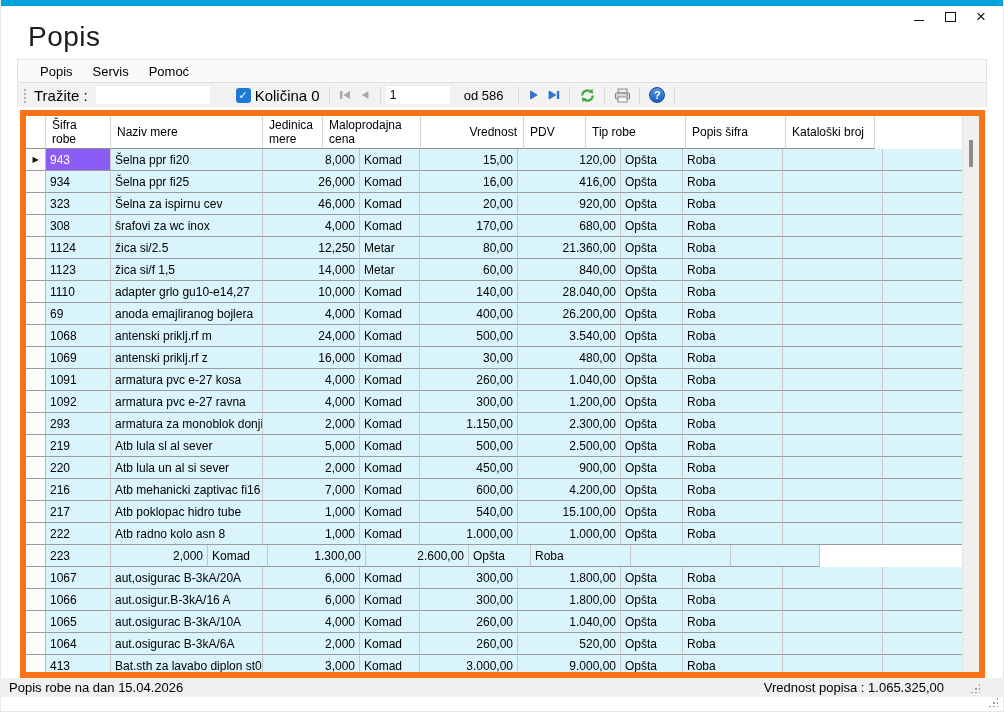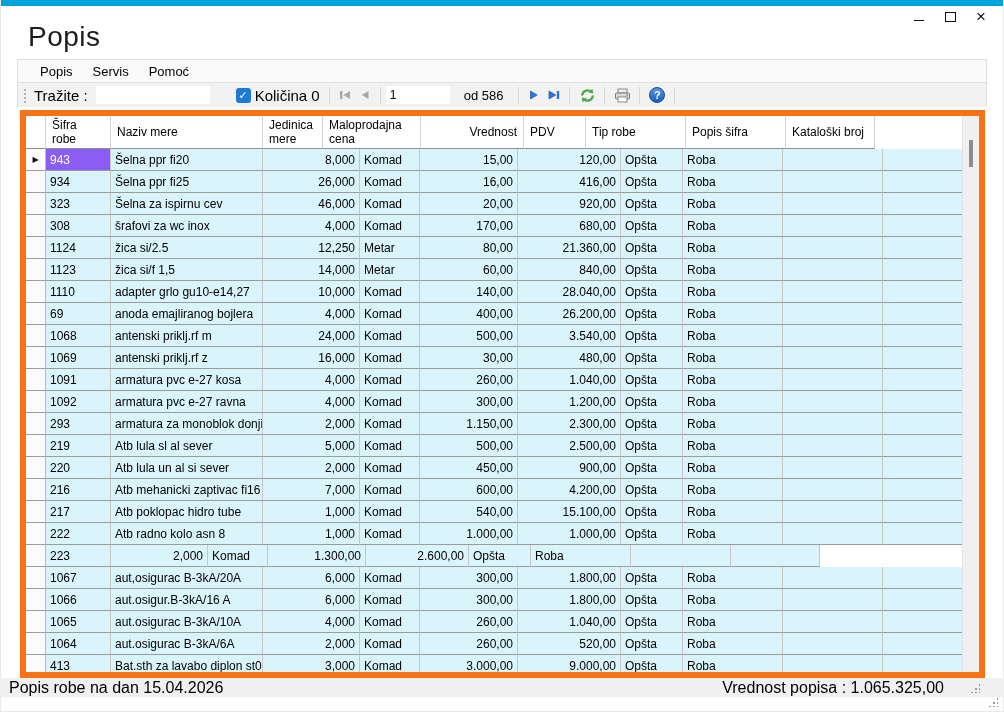--- a/index.html
+++ b/index.html
@@ -47,21 +47,21 @@
   .g-header .cell{background:#fff;border-right:1px solid #d4d4d4;border-bottom:1px solid #8e8e8e;line-height:1.2;white-space:normal;padding:0 6px;}
   .g-header .sel-cell{background:#fff;}
   .cell.selected{background:#8b5cf6;color:#fff;}
   .row-arrow{font-size:8px;color:#111;}
   .c0{width:65px}.c1{width:152px}.c2{width:97px}.c3{width:60px}.c4{width:98px}
   .c5{width:103px}.c6{width:62px}.c7{width:100px}.c8{width:100px}.c9{width:89px}
   .vscroll{position:absolute;top:0;right:0;width:17px;height:100%;background:#f0f0f0;border-left:1px solid #e3e3e3;box-sizing:border-box;}
   .vthumb{position:absolute;top:24px;left:6px;width:4px;height:27px;background:#8c8c8c;}
 
   
-  .statusbar{position:absolute;left:0;top:678px;width:100%;height:19px;background:#f0f0f0;display:flex;align-items:center;font-size:16px;}
+  .statusbar{position:absolute;left:0;top:678px;width:100%;height:19px;background:#f0f0f0;display:flex;align-items:center;font-size:13px;}
   .status-left{margin-left:9px;}
   .status-right{position:absolute;right:60px;}
   .grip{width:10px;height:10px;background-image:radial-gradient(circle,#9a9a9a 1px,transparent 1.2px);background-size:4px 4px;clip-path:polygon(100% 0,100% 100%,0 100%);}
   .status-grip{position:absolute;right:24px;bottom:4px;}
   .win-grip{position:absolute;right:6px;bottom:5px;}
 </style>
 </head>
 <body>
 
 <div class="top-strip"></div>

